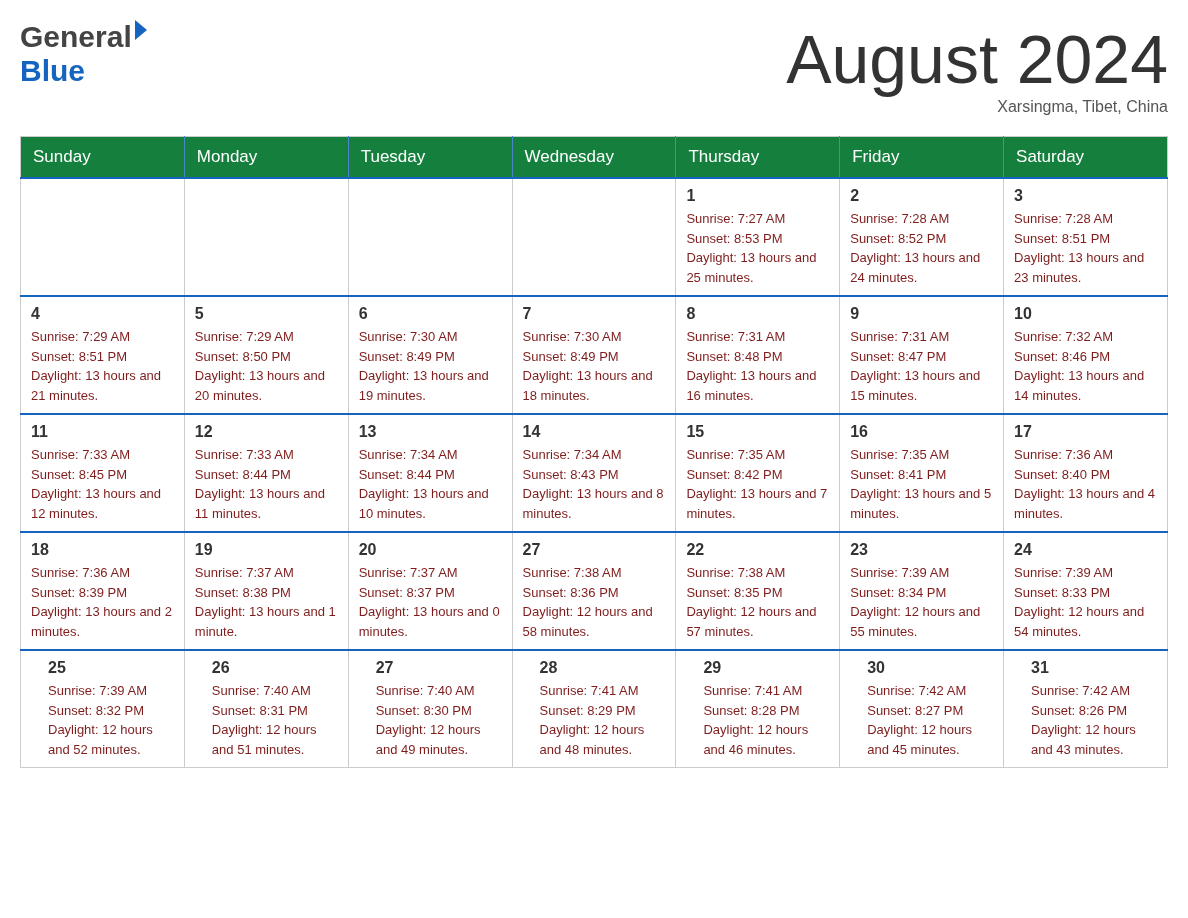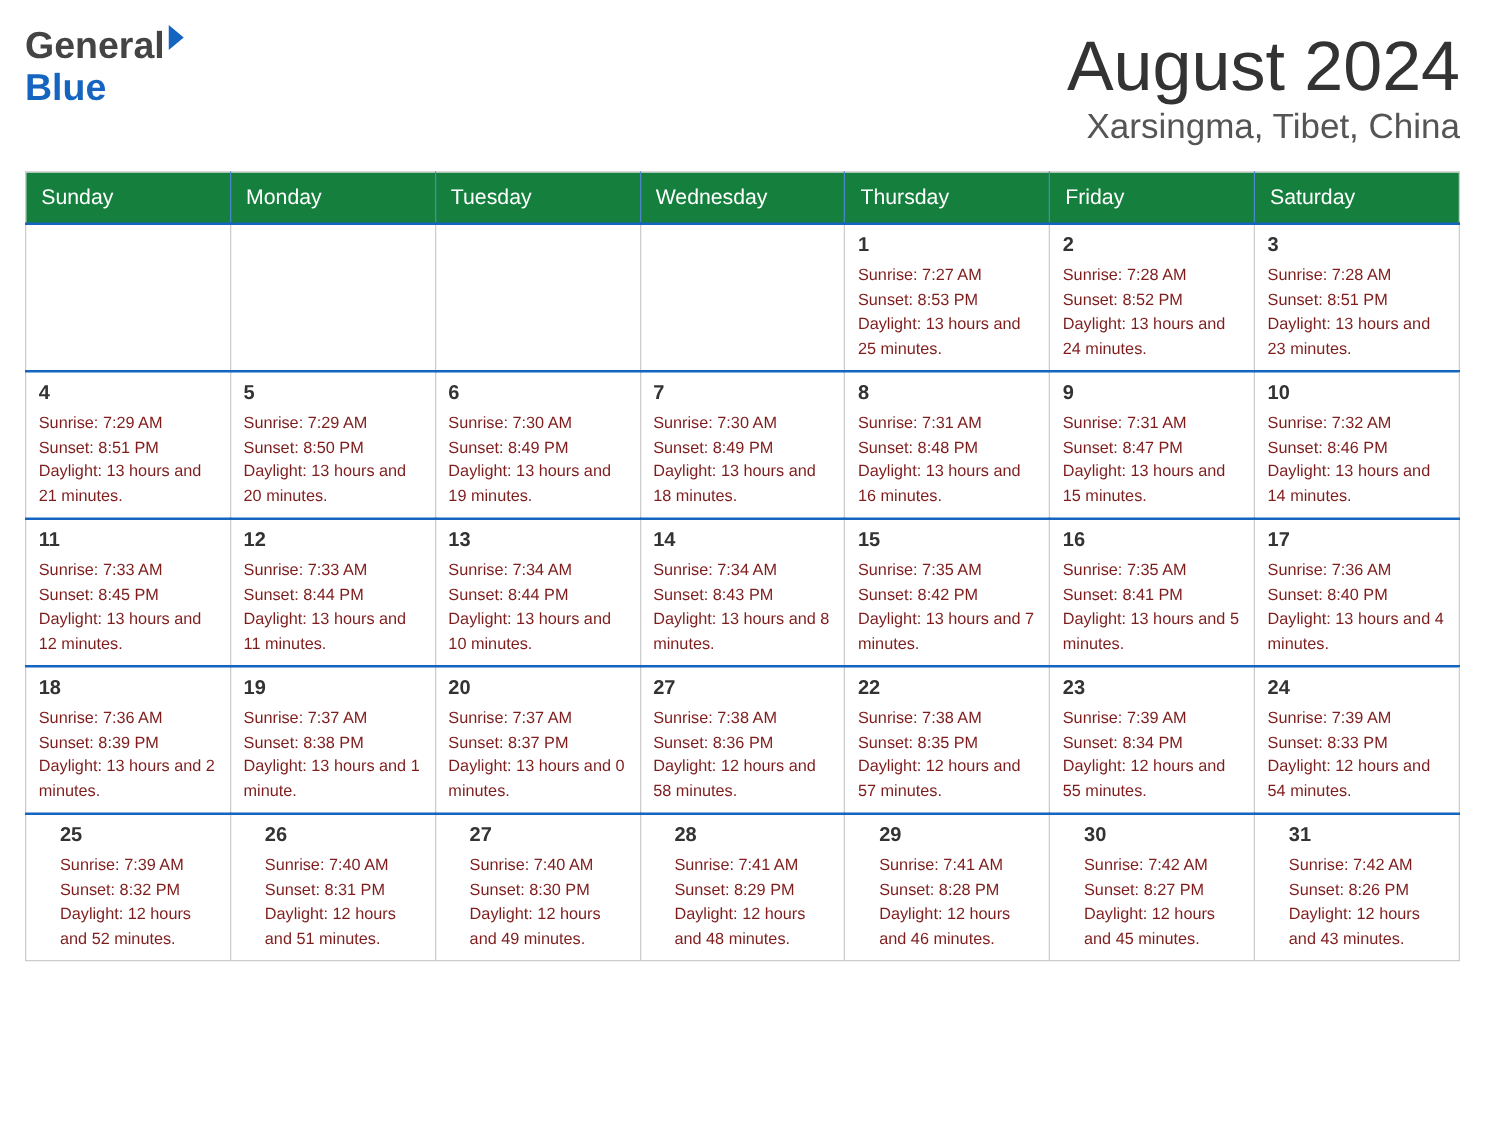--- a/index.html
+++ b/index.html
@@ -18,26 +18,26 @@
     }
     .logo {
       display: flex;
       flex-direction: column;
       align-items: flex-start;
     }
     .title-section {
       text-align: right;
     }
     .month-title {
-      font-size: 56px;
+      font-size: 68px;
       font-weight: 300;
       color: #333;
     }
     .location {
-      font-size: 28px;
+      font-size: 16px;
       color: #555;
     }
     .calendar {
       width: 100%;
       border-collapse: collapse;
       border: 1px solid #ccc;
     }
     .calendar th {
       background-color: #15803d;
       color: #fff;

